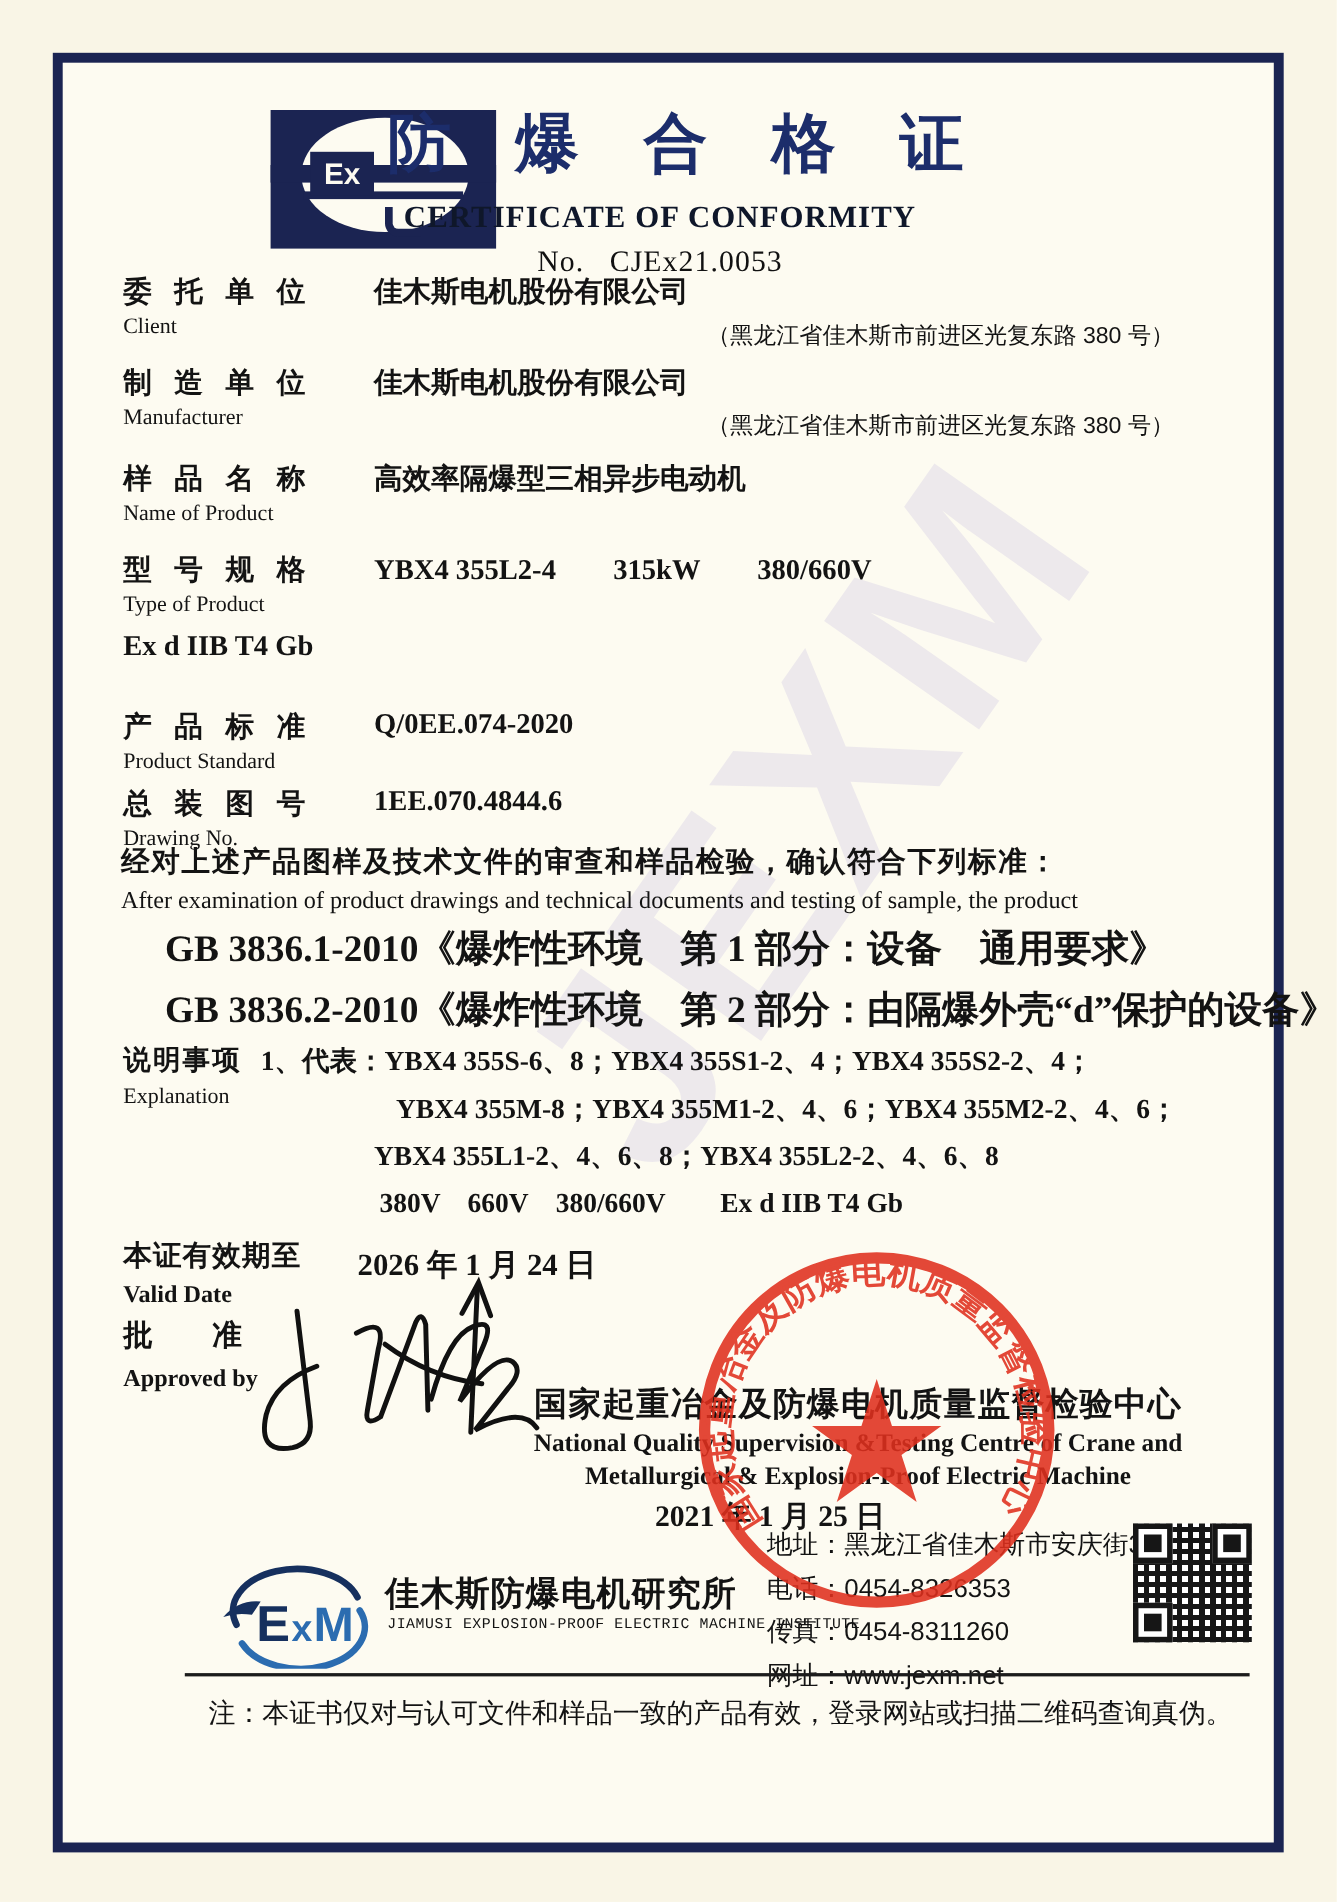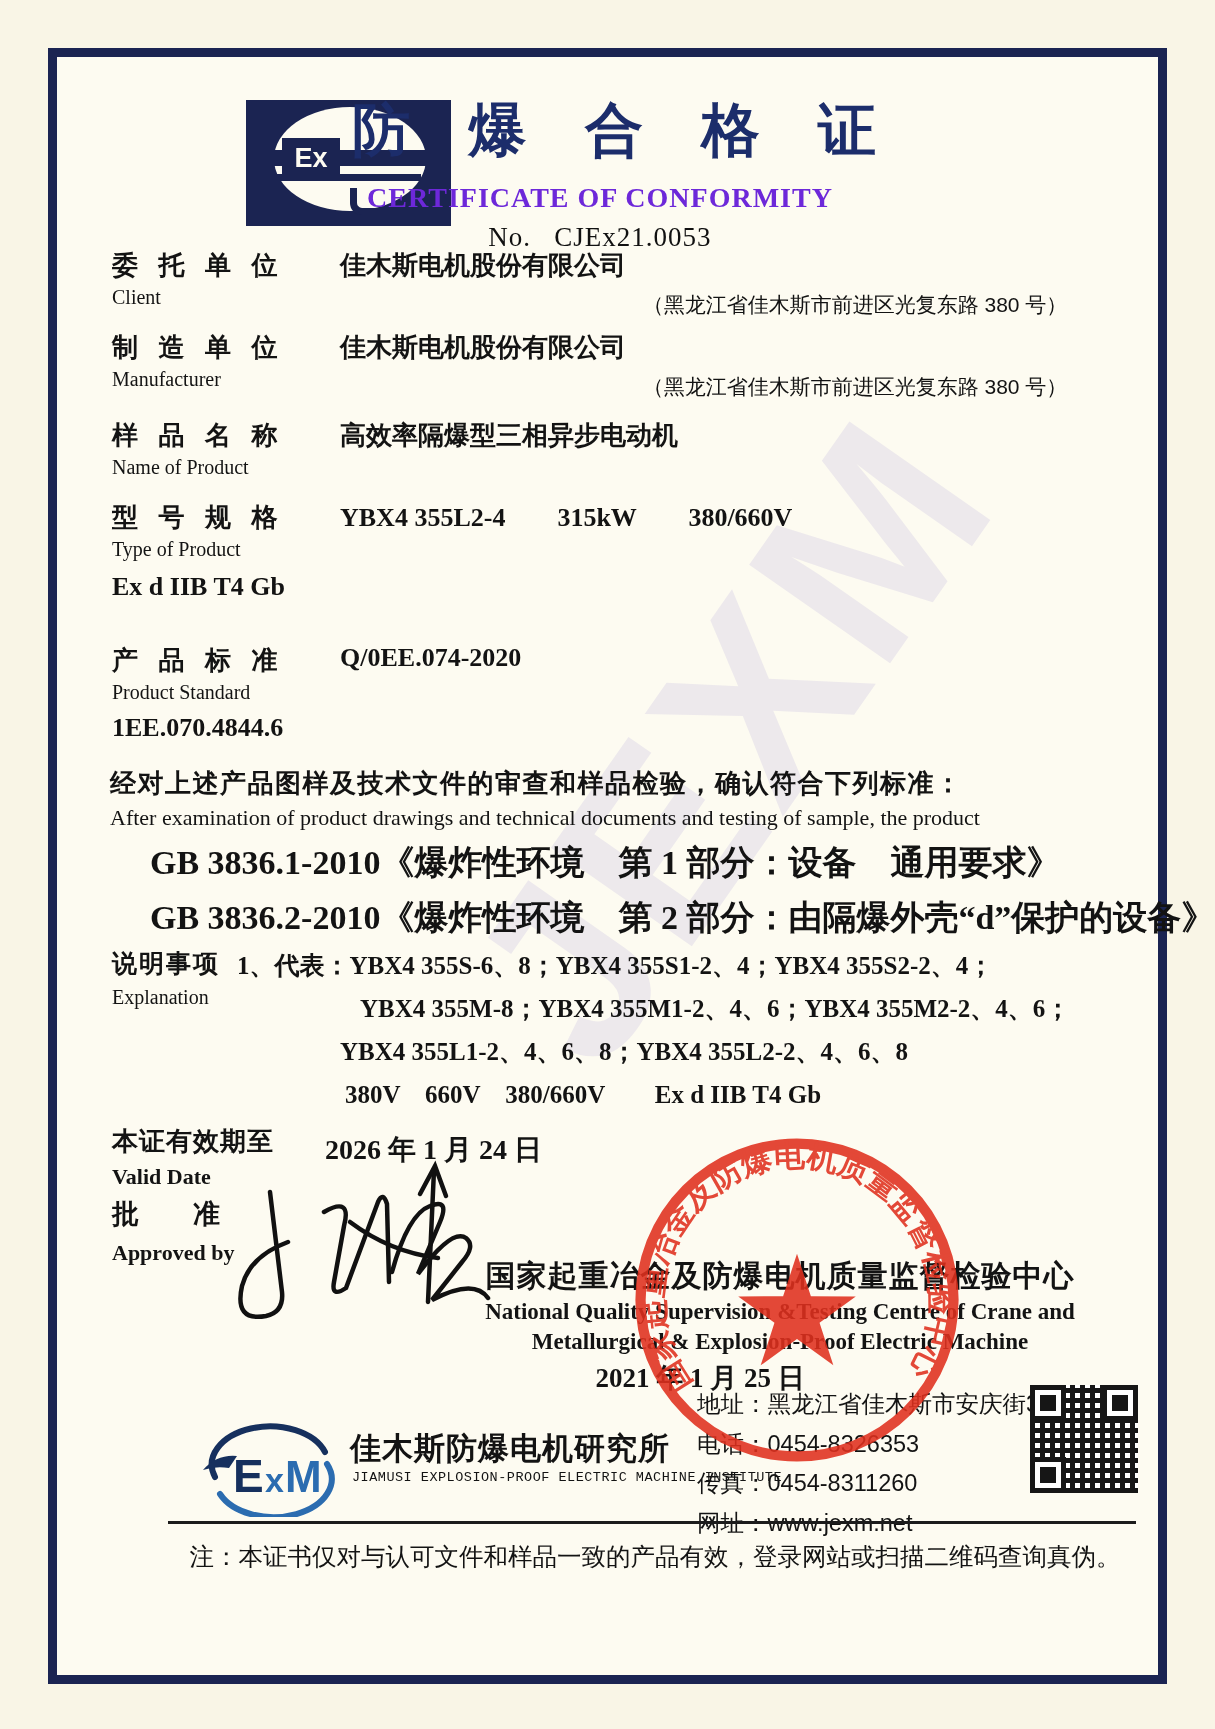--- a/index.html
+++ b/index.html
@@ -31,21 +31,21 @@
   
   .ex-logo{left:246px;top:100px;width:205px;height:126px;background:#1b2452;}
   .ex-logo .oval{position:absolute;left:28px;top:7px;width:152px;height:104px;background:#fdfbf1;border-radius:50%;}
   .ex-logo .band{position:absolute;left:0;top:50px;width:100%;height:16px;background:#1b2452;}
   .ex-logo .band2{position:absolute;left:30px;top:74px;width:145px;height:7px;background:#1b2452;}
   .ex-logo .ex-txt{position:absolute;left:36px;top:38px;width:58px;height:40px;background:#1b2452;color:#fdfbf1;
     font-family:"Liberation Sans","DejaVu Sans",sans-serif;font-weight:bold;font-size:27px;text-align:center;line-height:40px;}
   .ex-logo .hook{position:absolute;left:104px;top:88px;width:26px;height:20px;border-left:7px solid #1b2452;border-bottom:7px solid #1b2452;border-bottom-left-radius:12px;}
   .head-text{left:330px;top:92px;width:540px;text-align:center;}
   .title-cn{font-size:58px;font-weight:bold;color:#1c2d6b;letter-spacing:22px;white-space:nowrap;margin-left:22px;}
-  .title-en{font-size:28px;font-weight:bold;color:#6d28d9;letter-spacing:1px;margin-top:12px;white-space:nowrap;}
+  .title-en{font-size:28px;font-weight:bold;color:#0f172a;letter-spacing:1px;margin-top:12px;white-space:nowrap;}
   .cert-no{font-size:27px;color:#111;margin-top:8px;letter-spacing:1px;white-space:pre;}
   
   .field{left:112px;display:flex;}
   .fl{width:228px;flex:0 0 228px;}
   .fl .cnl{font-size:26px;font-weight:bold;letter-spacing:7px;white-space:nowrap;}
   .fl .enl{font-size:20px;margin-top:3px;}
   .fv .val{font-size:26px;font-weight:bold;white-space:pre;}
   .fv .note{font-size:21px;margin-top:8px;white-space:pre;}
   
   .statement{left:110px;top:766px;width:1010px;}
@@ -164,20 +164,24 @@
 <div class="abs z1 field" style="top:643px">
   <div class="fl">
       <div class="cnl">产 品 标 准</div>
       <div class="enl">Product Standard</div>
     </div>
   <div class="fv">
       <div class="val">Q/0EE.074-2020</div>
     </div>
 </div>
 <div class="abs z1 field" style="top:713px">
+  <div class="fl">
+      <div class="cnl">总 装 图 号</div>
+      <div class="enl">Drawing No.</div>
+    </div>
   <div class="fv">
       <div class="val">1EE.070.4844.6</div>
     </div>
 </div>
 
 <div class="abs z1 statement">
   <p class="cn">经对上述产品图样及技术文件的审查和样品检验，确认符合下列标准：</p>
   <p class="en">After examination of product drawings and technical documents and testing of sample, the product</p>
   <div class="std">GB 3836.1-2010《爆炸性环境　第 1 部分：设备　通用要求》</div>
   <div class="std">GB 3836.2-2010《爆炸性环境　第 2 部分：由隔爆外壳“d”保护的设备》</div>

